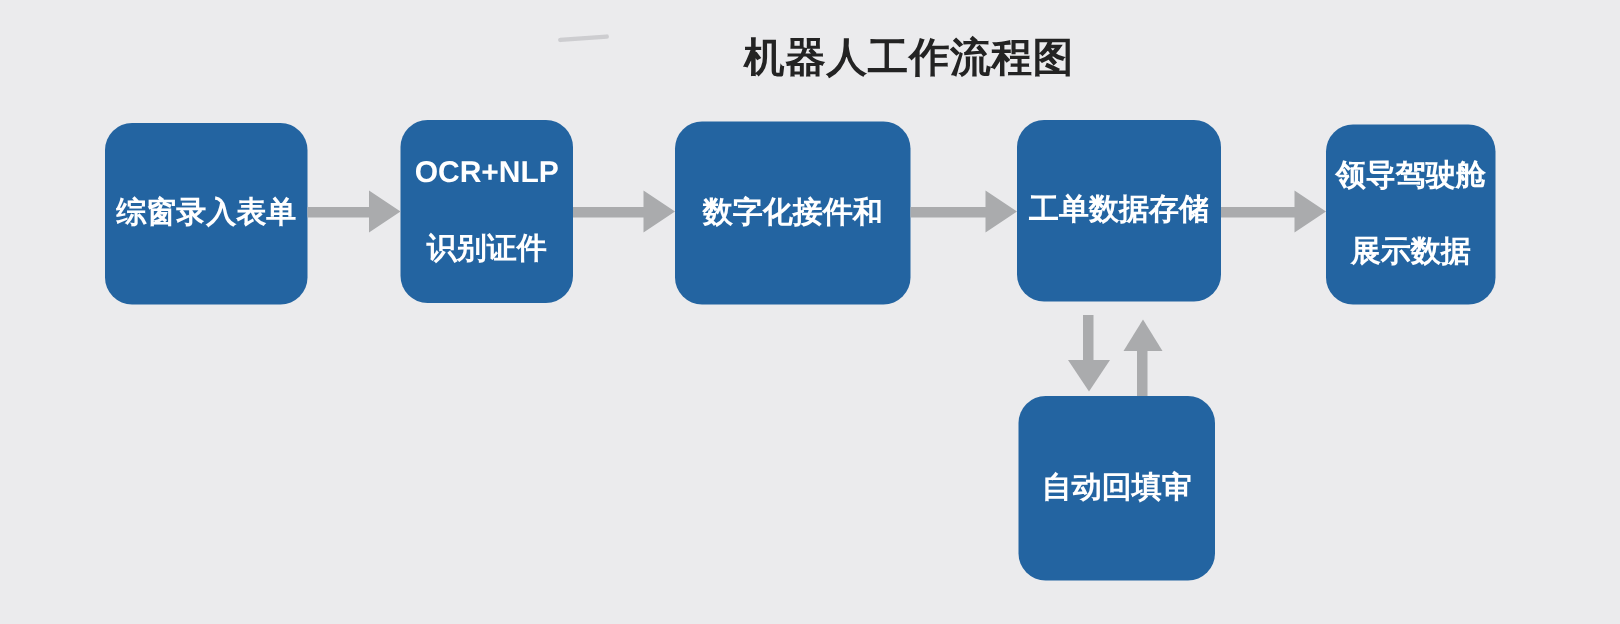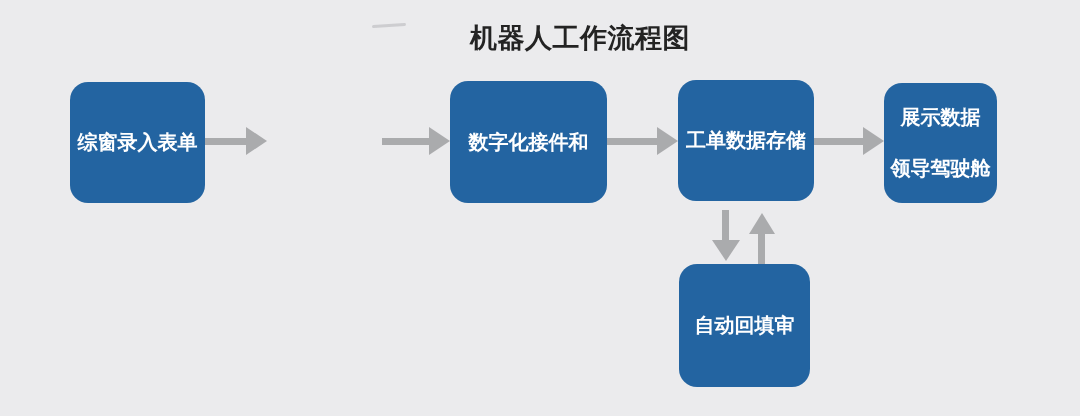--- a/index.html
+++ b/index.html
@@ -9,21 +9,21 @@
   }
   .canvas {
     position: relative;
     width: 1080px;
     height: 416px;
     background: #ebebed;
     overflow: hidden;
   }
   .title {
     position: absolute;
-    left: 470px;
+    left: 496px;
     top: 20px;
     font-size: 27px;
     font-weight: 700;
     color: #232323;
     letter-spacing: 0.5px;
     white-space: nowrap;
   }
   .artifact {
     position: absolute;
     left: 372px;
@@ -110,32 +110,36 @@
 <div class="canvas">
 
   <div class="title">机器人工作流程图</div>
 
   <div class="artifact"></div>
 
   <div class="node node-1">
     <span>综窗录入表单</span>
   </div>
 
+  <div class="node node-2">
+    <span>OCR+NLP</span>
+    <span>识别证件</span>
+  </div>
 
   <div class="node node-3">
     <span>数字化接件和</span>
   </div>
 
   <div class="node node-4">
     <span>工单数据存储</span>
   </div>
 
   <div class="node node-5">
+    <span>领导驾驶舱</span>
     <span>展示数据</span>
-    <span>领导驾驶舱</span>
   </div>
 
   <div class="node node-6">
     <span>自动回填审</span>
   </div>
 
   <div>
     <div class="shaft-h a1-shaft"></div>
     <div class="head-right a1-head"></div>
   </div>

